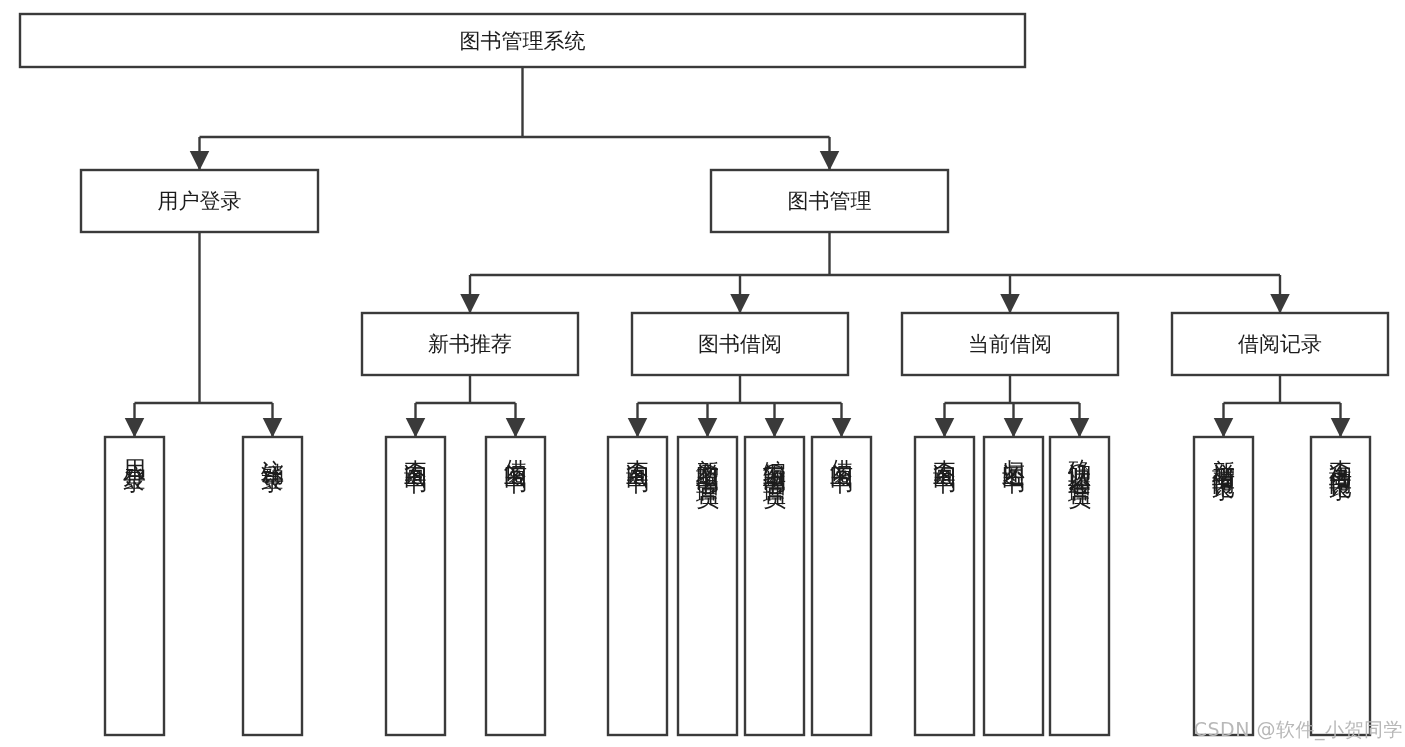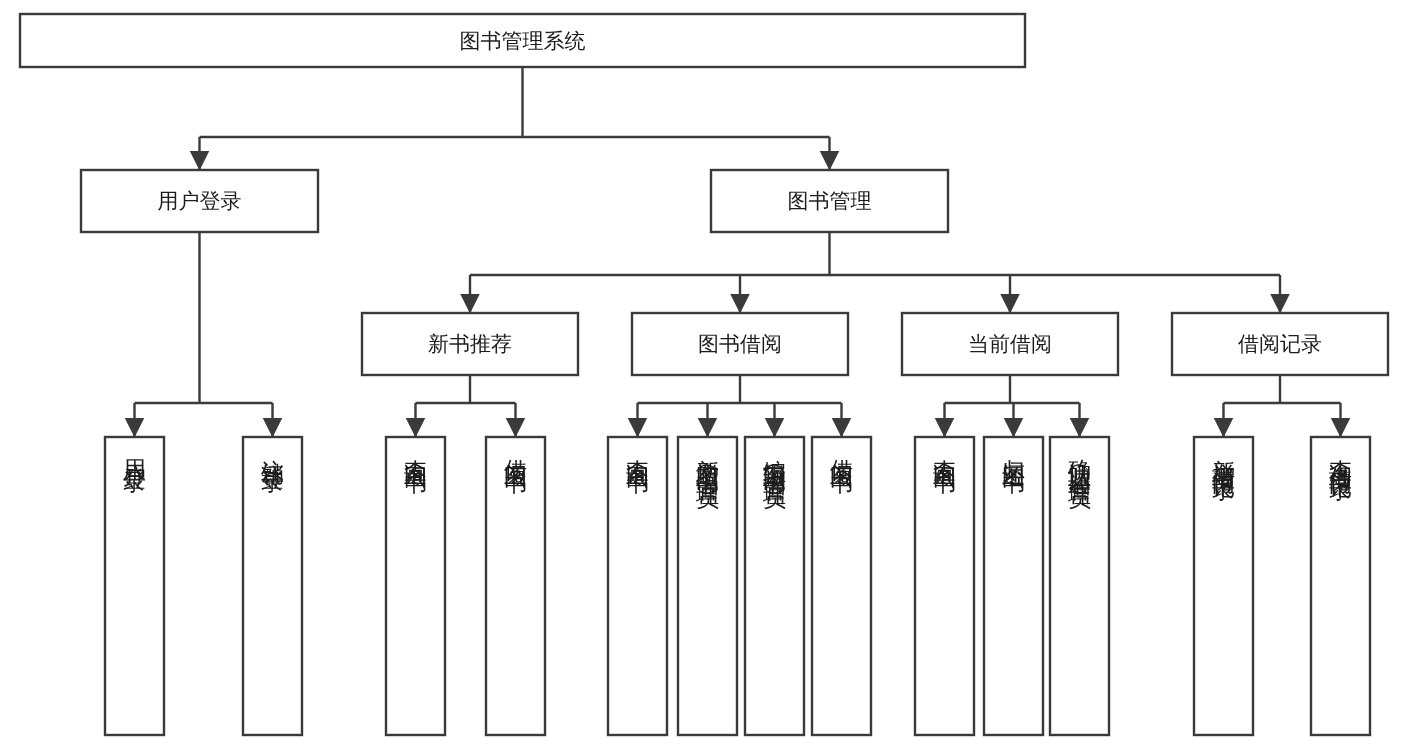--- a/index.html
+++ b/index.html
@@ -188,13 +188,14 @@
         <div class="vlabel">确认归还（管理员）</div>
       </div>
       <div class="vlabel-wrap" style="left: 1194px; top: 441px; width: 59px; height: 290px;">
         <div class="vlabel">新增借阅记录</div>
       </div>
       <div class="vlabel-wrap" style="left: 1311px; top: 441px; width: 59px; height: 290px;">
         <div class="vlabel">查询借阅记录</div>
       </div>
     </div>
 
+  <div class="watermark">CSDN @软件_小贺同学</div>
 </div>
 
 </body></html>

